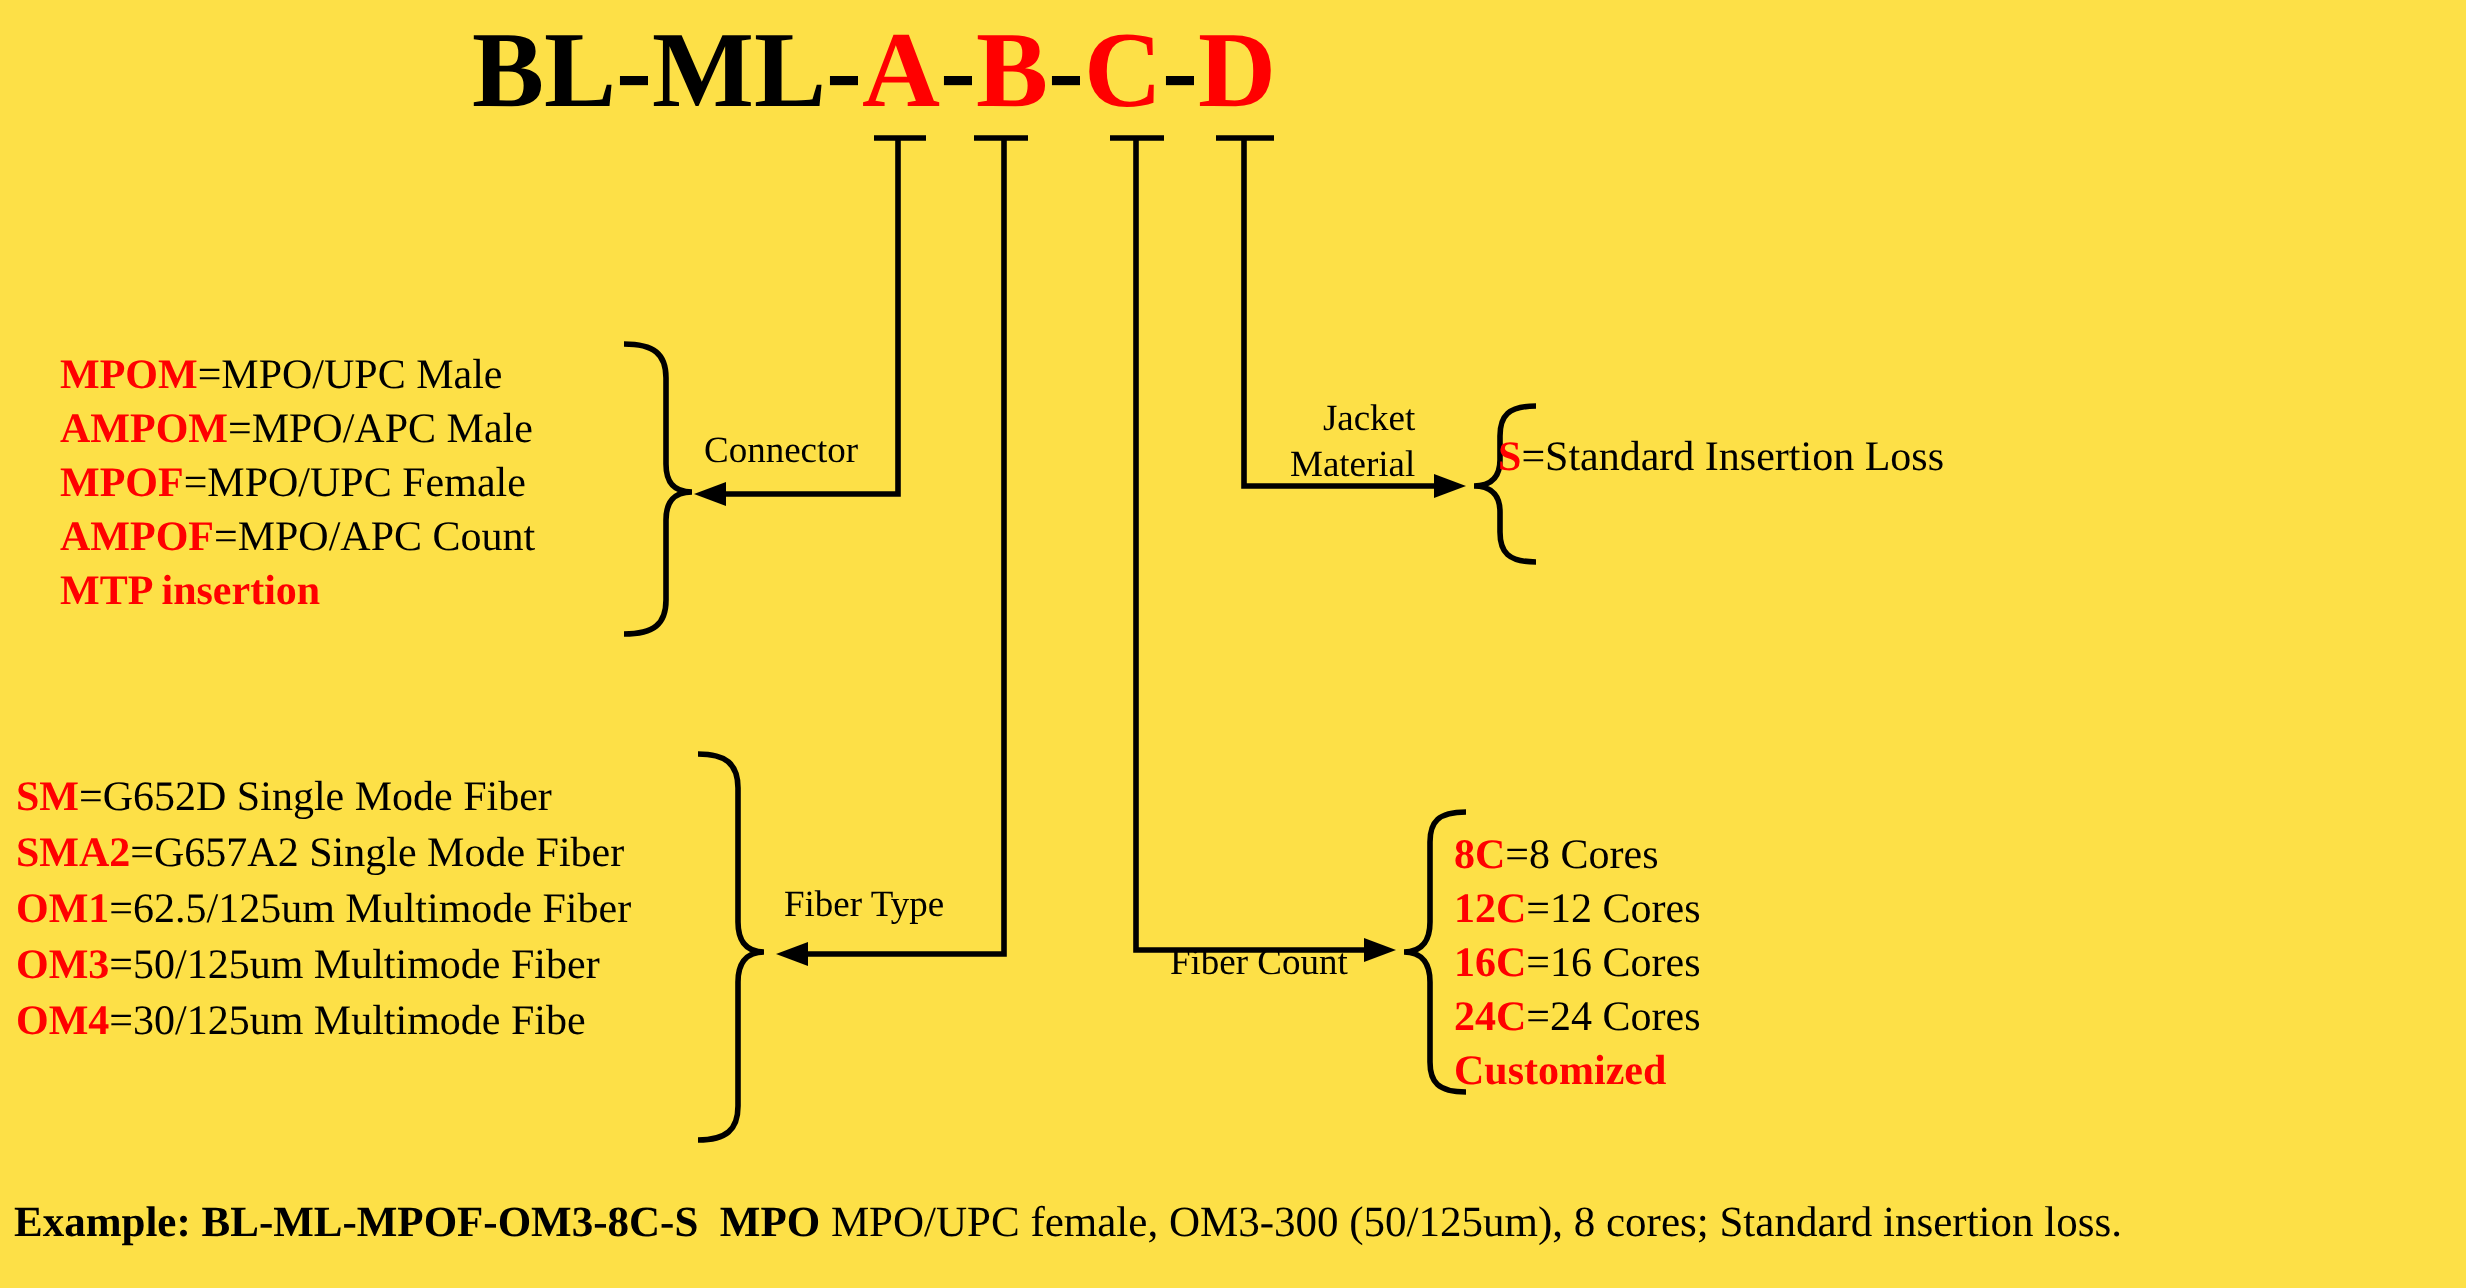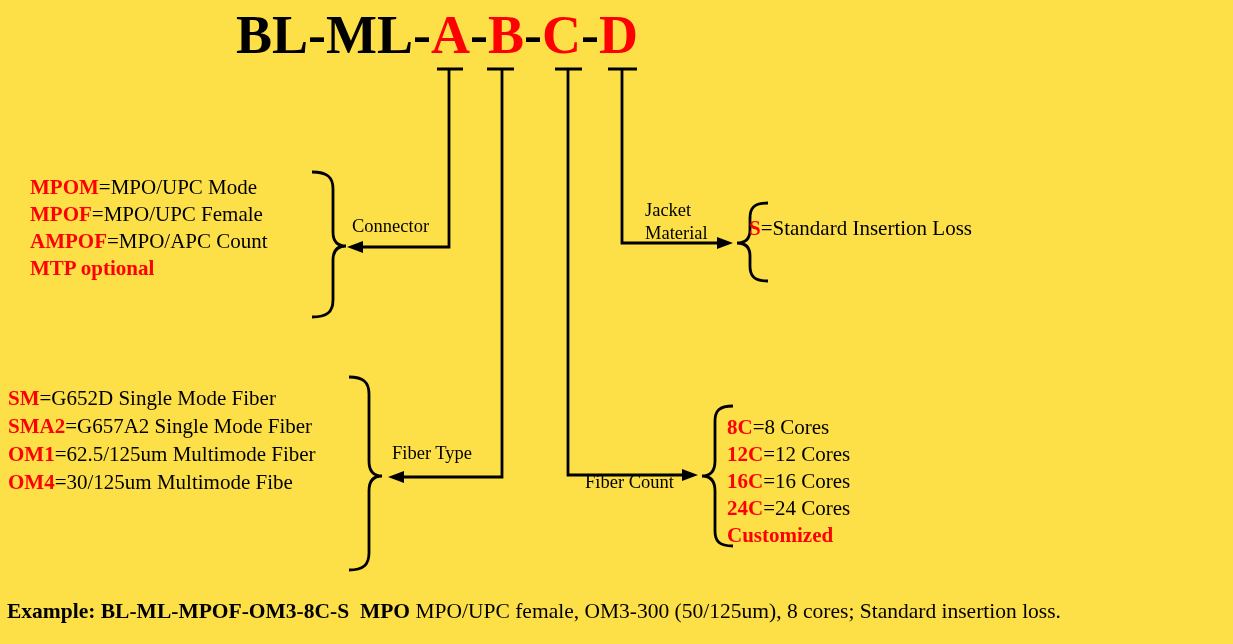--- a/index.html
+++ b/index.html
@@ -46,39 +46,41 @@
     <path d="M312 172 C327 172 333 177 333 189 L333 232 C333 240 336 246 346 246 C336 246 333 252 333 260 L333 300 C333 312 327 317 312 317" stroke="#000" stroke-width="2.8" fill="none"></path>
 
     <path d="M349 377 C363 377 369 382 369 394 L369 461 C369 469 372 476 382 476 C372 476 369 483 369 491 L369 553 C369 565 363 570 349 570" stroke="#000" stroke-width="2.8" fill="none"></path>
 
     <path d="M768 203 C754 203 750 208 750 218 L750 230 C750 237 747 243 737 243 C747 243 750 249 750 256 L750 266 C750 276 754 281 768 281" stroke="#000" stroke-width="2.8" fill="none"></path>
 
     <path d="M733 406 C719 406 715 411 715 421 L715 461 C715 469 712 476 702 476 C712 476 715 483 715 491 L715 531 C715 541 719 546 733 546" stroke="#000" stroke-width="2.8" fill="none"></path>
   </svg>
 
   <div class="list lh27" style="left:30px;top:174px;">
-    <div class="row"><span class="code">MPOM</span><span>=MPO/UPC Mode</span></div>
+    <div class="row"><span class="code">MPOM</span><span>=MPO/UPC Male</span></div>
+    <div class="row"><span class="code">AMPOM</span><span>=MPO/APC Male</span></div>
     <div class="row"><span class="code">MPOF</span><span>=MPO/UPC Female</span></div>
     <div class="row"><span class="code">AMPOF</span><span>=MPO/APC Count</span></div>
-    <div class="row"><span class="code">MTP optional</span><span></span></div>
+    <div class="row"><span class="code">MTP insertion</span><span></span></div>
   </div>
   <div class="label" style="left:352px;top:216px;">Connector</div>
 
-  <div class="label label2" style="left:645px;top:199px;">
+  <div class="label label2" style="left:645px;top:199px;text-align:right;">
     <div>Jacket</div>
     <div>Material</div>
   </div>
   <div class="list lh28" style="left:749px;top:214px;">
     <div class="row"><span class="code">S</span><span>=Standard Insertion Loss</span></div>
   </div>
 
   <div class="list lh28" style="left:8px;top:384px;">
     <div class="row"><span class="code">SM</span><span>=G652D Single Mode Fiber</span></div>
     <div class="row"><span class="code">SMA2</span><span>=G657A2 Single Mode Fiber</span></div>
     <div class="row"><span class="code">OM1</span><span>=62.5/125um Multimode Fiber</span></div>
+    <div class="row"><span class="code">OM3</span><span>=50/125um Multimode Fiber</span></div>
     <div class="row"><span class="code">OM4</span><span>=30/125um Multimode Fibe</span></div>
   </div>
   <div class="label" style="left:392px;top:443px;">Fiber Type</div>
 
   <div class="label" style="left:585px;top:472px;">Fiber Count</div>
   <div class="list lh27" style="left:727px;top:414px;">
     <div class="row"><span class="code">8C</span><span>=8 Cores</span></div>
     <div class="row"><span class="code">12C</span><span>=12 Cores</span></div>
     <div class="row"><span class="code">16C</span><span>=16 Cores</span></div>
     <div class="row"><span class="code">24C</span><span>=24 Cores</span></div>

